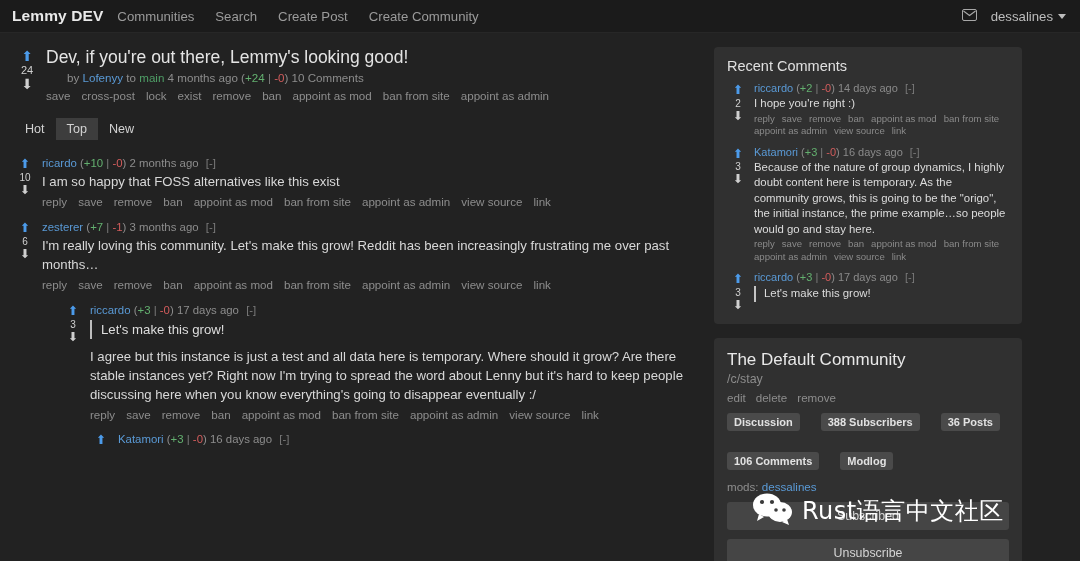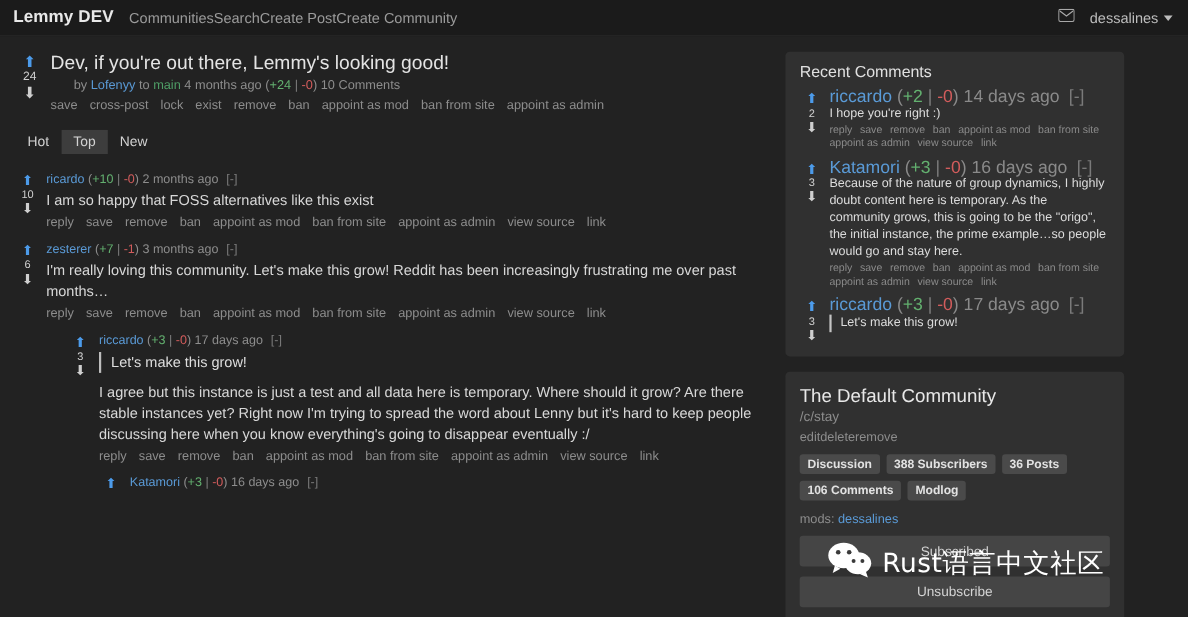--- a/index.html
+++ b/index.html
@@ -21,21 +21,21 @@
     padding: 0 14px 0 12px;
     border-bottom: 1px solid #272727;
   }
   .brand {
     font-size: 15.5px;
     font-weight: bold;
     color: #e9e9e9;
     margin-right: 14px;
     letter-spacing: .1px;
   }
-  .nav-links { display: flex; align-items: center; }
+  .nav-links { display: flex; align-items: center; gap: 21px; }
   .nav-link { font-size: 13.2px; color: #9b9b9b; }
   .nav-right { margin-left: auto; display: flex; align-items: center; gap: 14px; }
   .envelope-icon { display: block; }
   .nav-user { font-size: 13.2px; color: #bdbdbd; display: flex; align-items: center; gap: 5px; }
   .caret {
     width: 0; height: 0;
     border-left: 4px solid transparent;
     border-right: 4px solid transparent;
     border-top: 5px solid #bdbdbd;
     display: inline-block;
@@ -157,40 +157,40 @@
 
   
   .card {
     background: #303030;
     border-radius: 4px;
     padding: 11px 13px 13px 13px;
     margin-bottom: 14px;
   }
   .card-title { font-size: 14.5px; color: #e0e0e0; margin-bottom: 8px; }
   .rc { display: flex; gap: 5px; margin-top: 8px; }
-  .rc-meta { font-size: 16px; color: #8a8a8a; line-height: 13px; }
+  .rc-meta { font-size: 11px; color: #8a8a8a; line-height: 13px; }
   .rc-meta .u { color: #5a9ad6; }
   .rc-text { font-size: 11.4px; color: #dcdcdc; line-height: 15.5px; margin: 1px 0; }
   .rc-actions {
     font-size: 9.6px; color: #8a8a8a; line-height: 12.5px;
     display: flex; flex-wrap: wrap; gap: 0 7px; margin-top: 1px;
   }
   .rc-quote {
     border-left: 2px solid #c4c4c4;
     padding-left: 8px;
     font-size: 11.4px;
     color: #dcdcdc;
     line-height: 15.5px;
     margin: 2px 0;
   }
 
   .comm-title { font-size: 17px; color: #e8e8e8; line-height: 22px; }
   .comm-sub { font-size: 12.4px; color: #8c8c8c; line-height: 17px; }
-  .comm-links { font-size: 11.6px; color: #8d8d8d; display: flex; gap: 0; margin-top: 3px; }
-  .badges { display: flex; flex-wrap: wrap; gap: 6px; margin-top: 9px; }
+  .comm-links { font-size: 11.6px; color: #8d8d8d; display: flex; gap: 10px; margin-top: 3px; }
+  .badges { display: flex; flex-wrap: wrap; gap: 21px; margin-top: 9px; }
   .badge {
     background: #4a4a4a;
     color: #e2e2e2;
     font-size: 11px;
     font-weight: bold;
     border-radius: 3px;
     padding: 3px 7px;
   }
   .mods-row { font-size: 11.6px; color: #8d8d8d; margin-top: 10px; }
   .mods-row .u { color: #5a9ad6; }

